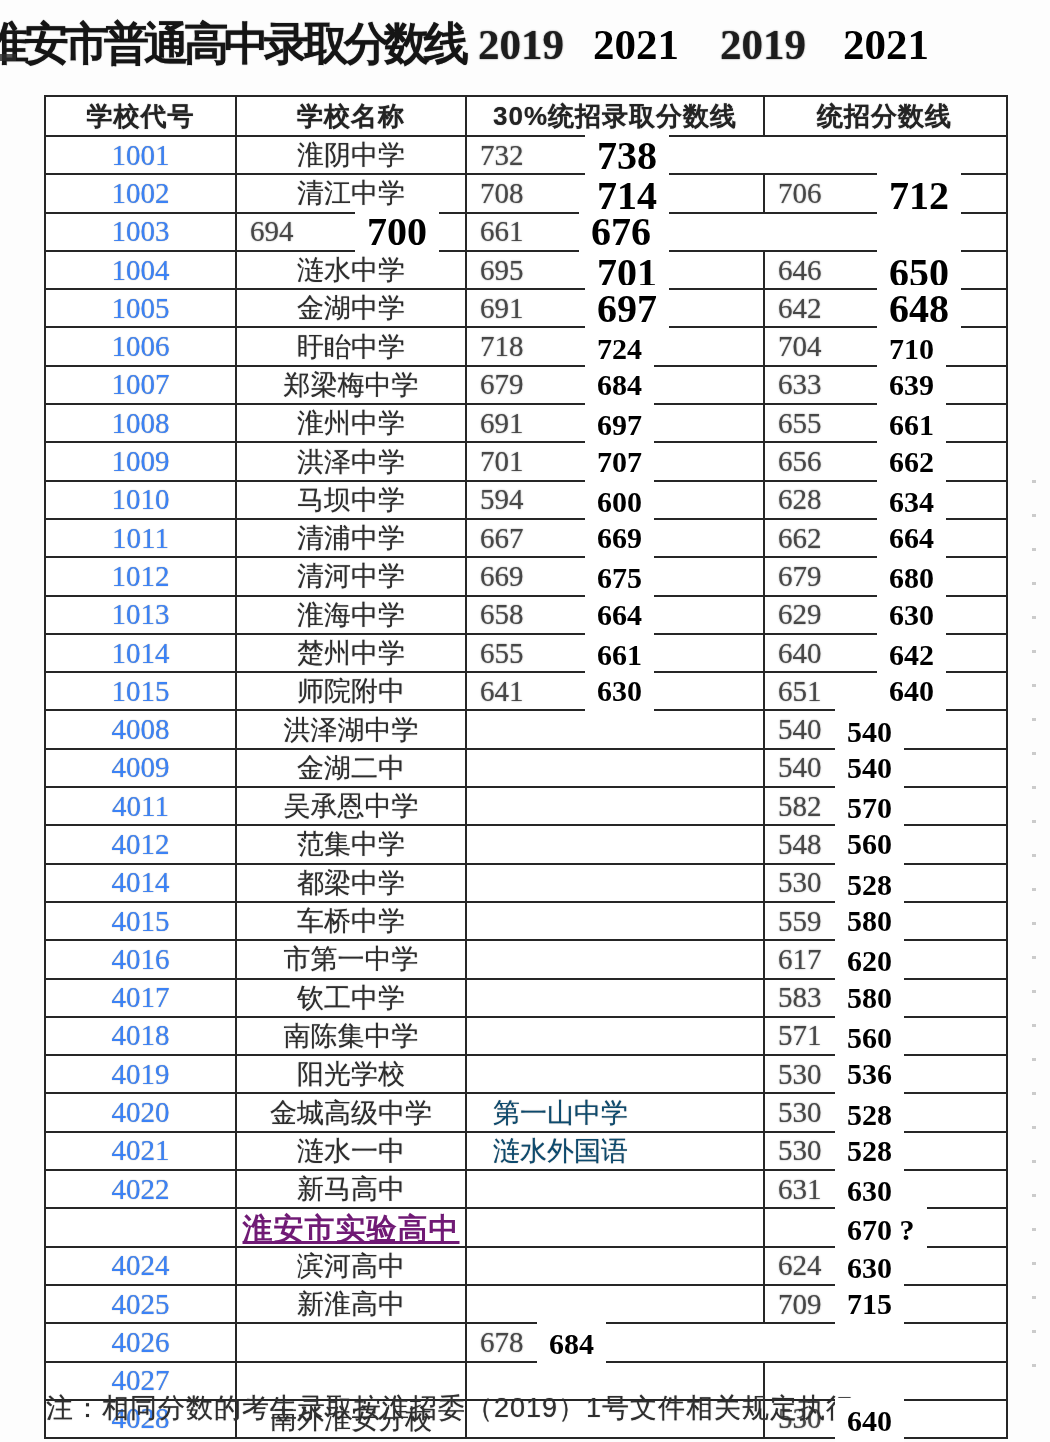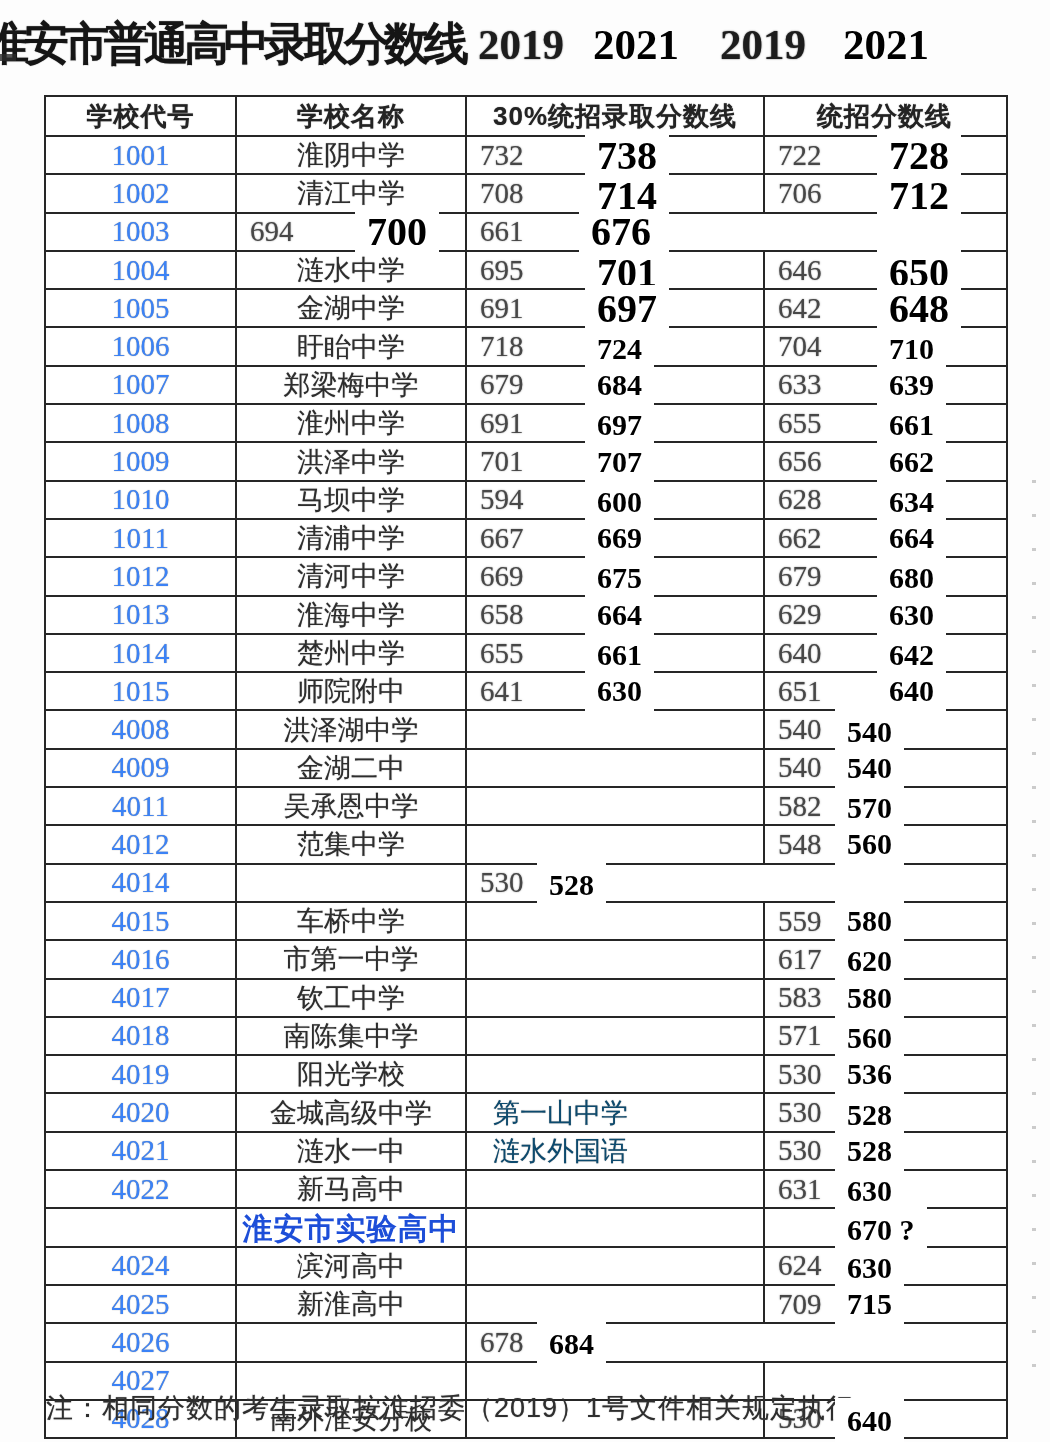--- a/index.html
+++ b/index.html
@@ -65,22 +65,22 @@
     padding:0 12px;
     font-family:"Liberation Serif",serif;font-weight:bold;font-size:30px;color:#000;
     white-space:nowrap;
   }
   .p-bv{left:118px;}
   .trow.top .t-bv{left:112px;}
   .trow.low .t-bv{left:70px;}
   .trow.big .bv{font-size:40px;}
   .trow.r1 .bv{transform:translateY(2px);}
   .name-cell.special-name{
-    font-size:30px;font-weight:bold;color:#1d4ed8;
-    text-shadow:none;letter-spacing:1px;white-space:nowrap;
+    font-size:30px;font-weight:bold;color:#701a75;
+    text-shadow:none;letter-spacing:1px;white-space:nowrap;text-decoration:underline;
   }
   
   .note{
     position:absolute;left:46px;top:1390px;
     font-size:27px;color:#2e2e2e;letter-spacing:1px;
     text-shadow:0 0 1px rgba(60,60,60,.7);white-space:nowrap;
   }
   
   .noise-strip{
     position:absolute;left:1032px;top:480px;width:4px;height:893px;
@@ -109,24 +109,20 @@
     <div class="cell hcell">统招分数线</div>
   </div>
   <div id="rows-host">
   <div class="trow top big">
     <div class="cell code-cell">1001</div>
     <div class="cell name-cell">淮阴中学</div>
     <div class="cell score-cell pcell">
       <span class="gv">732</span>
       <span class="bv p-bv">738</span>
     </div>
-    <div class="cell score-cell tcell">
-      <span class="gv">722</span>
-      <span class="bv t-bv">728</span>
-    </div>
   </div>
 
   <div class="trow top big r1">
     <div class="cell code-cell">1002</div>
     <div class="cell name-cell">清江中学</div>
     <div class="cell score-cell pcell">
       <span class="gv">708</span>
       <span class="bv p-bv">714</span>
     </div>
     <div class="cell score-cell tcell">
@@ -350,20 +346,21 @@
 
     </div>
     <div class="cell score-cell tcell">
       <span class="gv">548</span>
       <span class="bv t-bv">560</span>
     </div>
   </div>
 
   <div class="trow low r1">
     <div class="cell code-cell">4014</div>
+    <div class="cell name-cell">都梁中学</div>
     <div class="cell score-cell pcell">
       <span class="gv"></span>
 
     </div>
     <div class="cell score-cell tcell">
       <span class="gv">530</span>
       <span class="bv t-bv">528</span>
     </div>
   </div>
 

